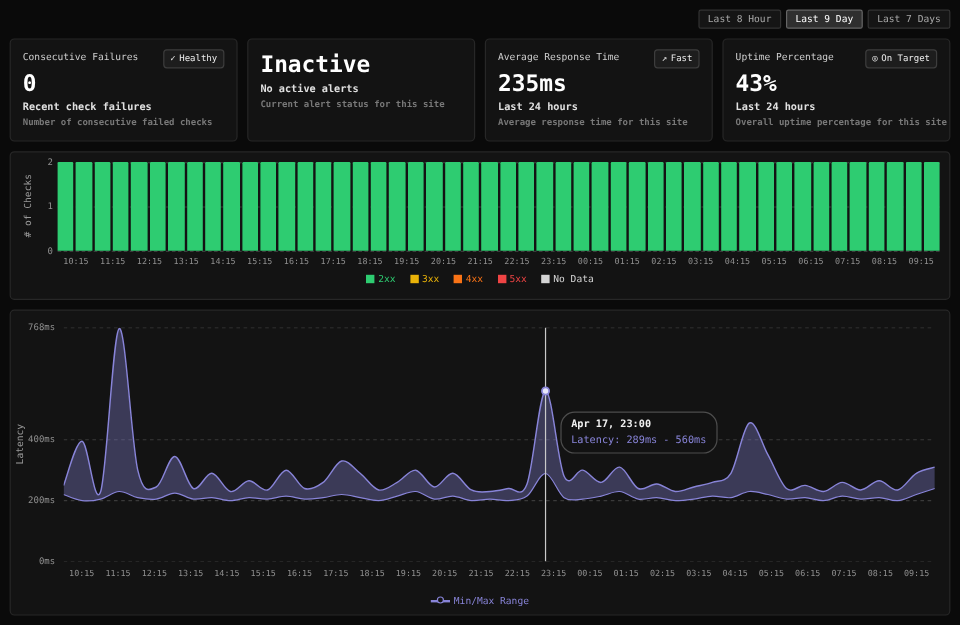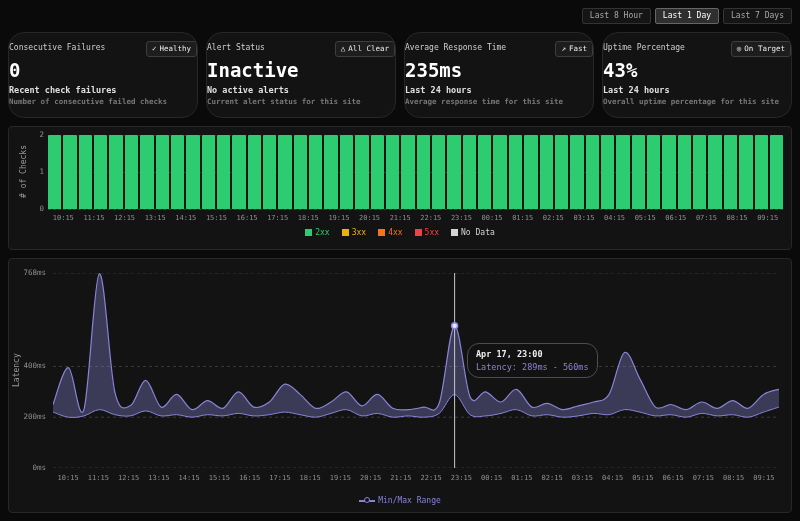--- a/index.html
+++ b/index.html
@@ -3,21 +3,21 @@
 <meta charset="utf-8">
 <style>
   *{margin:0;padding:0;box-sizing:border-box;}
   html,body{width:800px;height:521px;}
   body{background:#0a0a0a;font-family:"DejaVu Sans Mono","Liberation Mono",monospace;color:#e5e5e5;overflow:hidden;}
   .page{width:100%;height:100%;padding:8px;display:flex;flex-direction:column;gap:8px;}
   .topbar{display:flex;justify-content:flex-end;gap:4px;height:16px;flex:none;}
   .btn{font-family:inherit;font-size:8px;line-height:1;padding:3px 7px;background:#151515;border:1px solid #333;color:#a8a8a8;border-radius:2px;cursor:pointer;white-space:nowrap;}
   .btn.active{background:#2f2f2f;color:#fff;border-color:#666;}
   .cards{display:flex;gap:8px;height:86px;flex:none;}
-  .card{flex:1;background:#131313;border:1px solid #272727;border-radius:16px;padding:8px 0;overflow:hidden;}
+  .card{flex:1;background:#131313;border:1px solid #272727;border-radius:4px;padding:8px 10px;overflow:hidden;}
   .card-head{display:flex;justify-content:space-between;align-items:flex-start;gap:4px;}
   .card-title{font-size:8px;color:#cfcfcf;padding-top:2px;white-space:nowrap;}
   .badge{font-size:7.5px;line-height:1;border:1px solid #3d3d3d;border-radius:3px;padding:3px 5px;color:#ececec;background:#1d1d1d;display:inline-flex;gap:3px;align-items:center;white-space:nowrap;flex:none;}
   .card-value{font-size:19px;font-weight:bold;color:#fff;margin-top:3px;line-height:1.1;white-space:nowrap;}
   .card-subtitle{font-size:8.5px;font-weight:bold;color:#e0e0e0;margin-top:5px;white-space:nowrap;}
   .card-desc{font-size:7.5px;color:#787878;margin-top:2px;white-space:nowrap;font-weight:bold;}
   .panel{background:#131313;border:1px solid #272727;border-radius:4px;}
   .checks-panel{height:124px;flex:none;padding:8px 8px 4px;}
   .chart-row{display:flex;height:74px;}
   .rot-label{writing-mode:vertical-rl;transform:rotate(180deg);font-size:8px;color:#9a9a9a;display:flex;align-items:center;justify-content:center;}
@@ -48,47 +48,40 @@
   .tooltip-date{font-size:8.5px;font-weight:bold;color:#f0f0f0;}
   .tooltip-value{font-size:8.5px;margin-top:3px;}
 </style>
 </head>
 <body>
 
 <div class="page">
 
   <div class="topbar">
     <button class="btn">Last 8 Hour</button>
-    <button class="btn active">Last 1 Day</button>
+    <button class="btn active">Last 9 Day</button>
     <button class="btn">Last 7 Days</button>
   </div>
 
   <div class="cards">
 
     <div class="card">
       <div class="card-head">
         <span class="card-title">Consecutive Failures</span>
         <span class="badge">
           <span class="badge-icon">✓</span>
           <span>Healthy</span>
         </span>
       </div>
       <div class="card-value">0</div>
       <div class="card-subtitle">Recent check failures</div>
       <div class="card-desc">Number of consecutive failed checks</div>
     </div>
 
     <div class="card">
-      <div class="card-head">
-        <span class="card-title">Alert Status</span>
-        <span class="badge">
-          <span class="badge-icon">△</span>
-          <span>All Clear</span>
-        </span>
-      </div>
       <div class="card-value">Inactive</div>
       <div class="card-subtitle">No active alerts</div>
       <div class="card-desc">Current alert status for this site</div>
     </div>
 
     <div class="card">
       <div class="card-head">
         <span class="card-title">Average Response Time</span>
         <span class="badge">
           <span class="badge-icon">↗</span>

